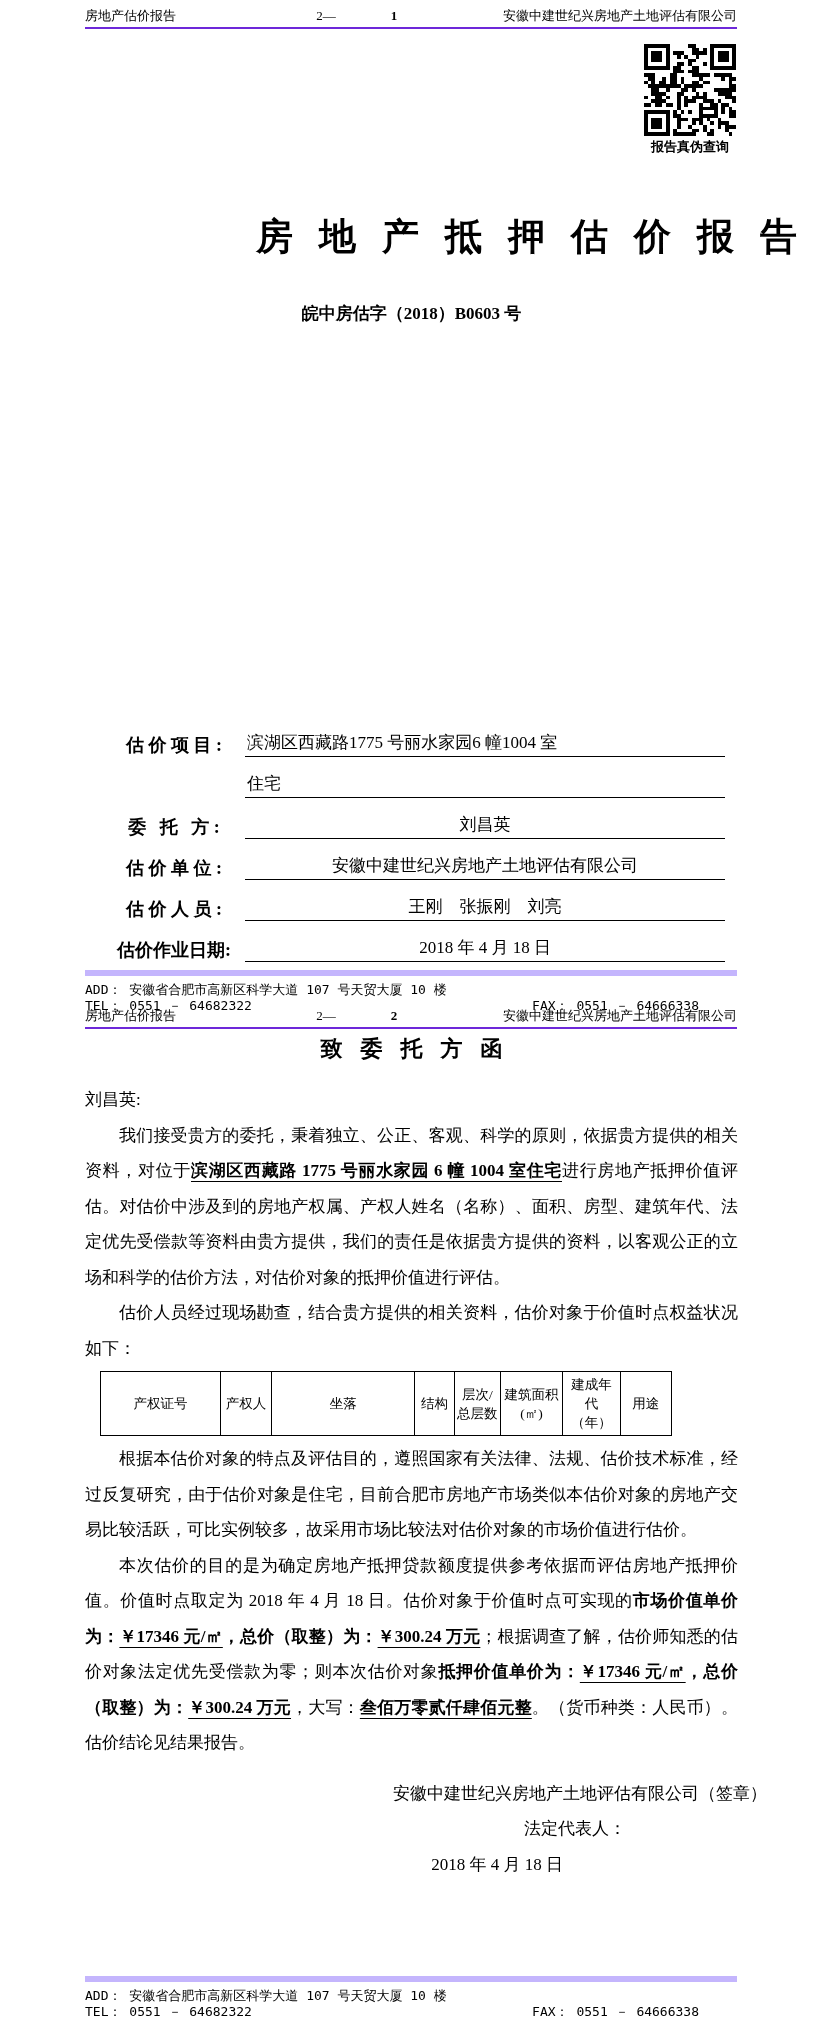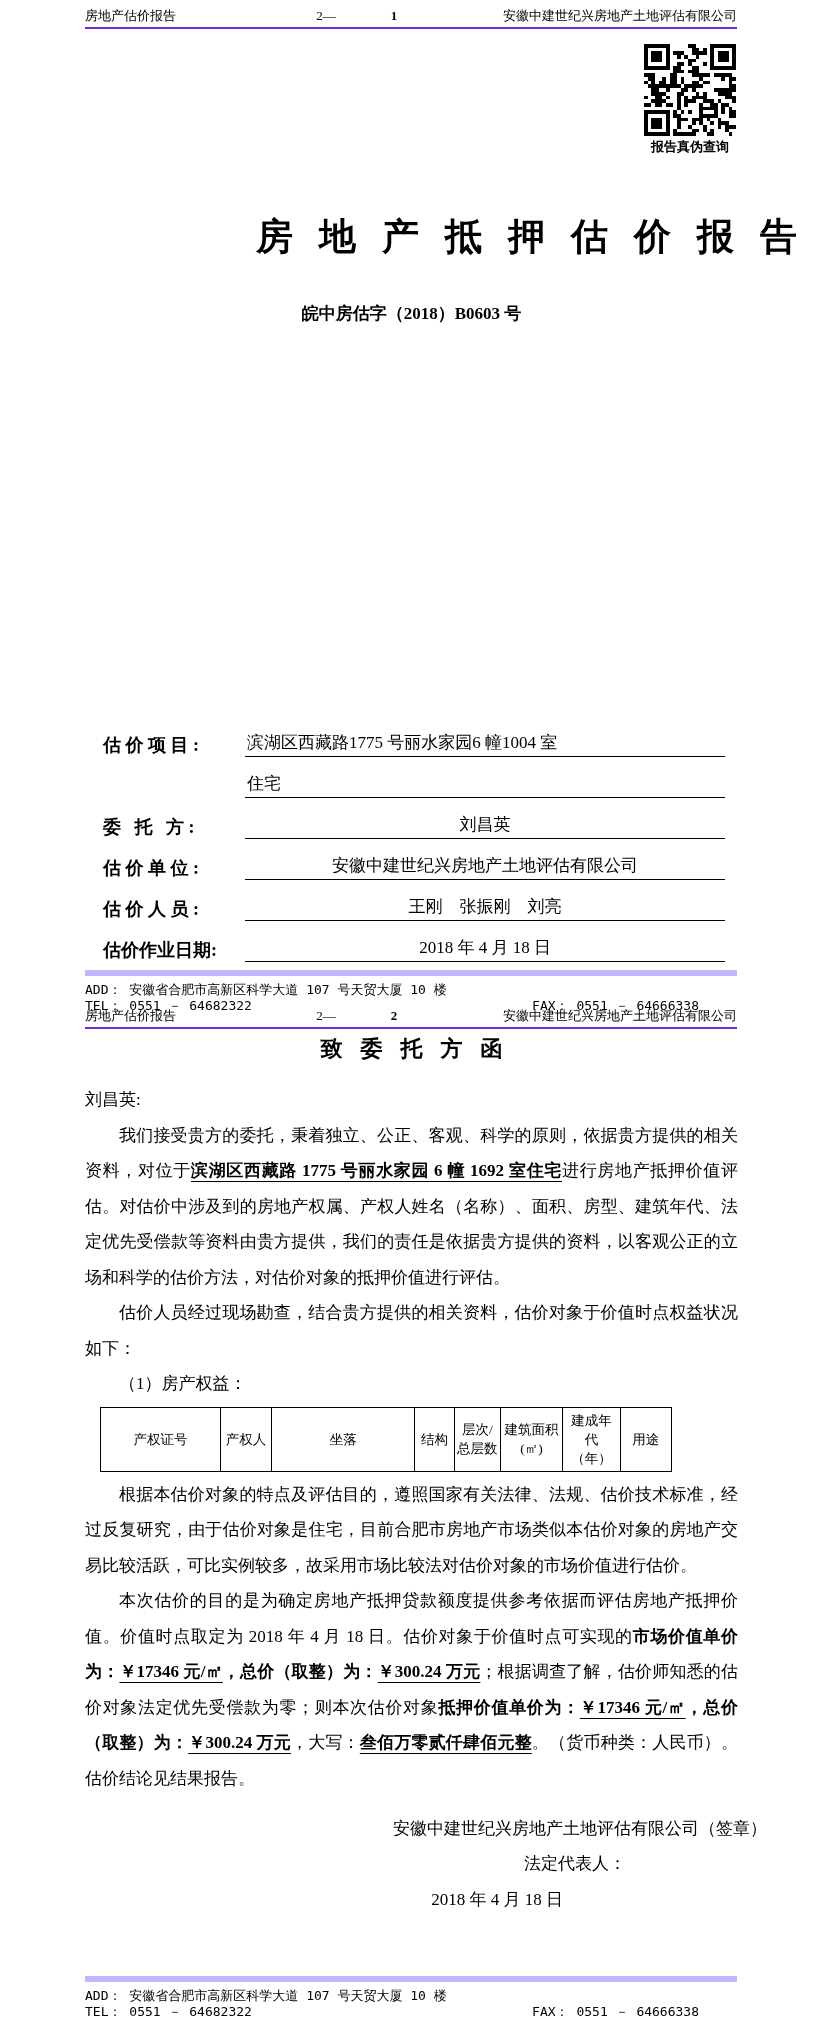--- a/index.html
+++ b/index.html
@@ -36,21 +36,21 @@
     letter-spacing:26px; text-indent:26px; white-space:nowrap;
   }
   .doc-number {
     position:absolute; top:302px; left:0; width:100%;
     text-align:center; font-size:17px; font-weight:bold;
   }
   .cover-form { position:absolute; top:716px; left:103px; width:622px; }
   .frow { display:flex; align-items:flex-end; height:41px; }
   .flabel {
     font-weight:bold; font-size:18px; white-space:pre;
-    width:142px; flex:none; line-height:24px;
+    width:142px; flex:none; line-height:24px;text-align:center;
   }
   .fval {
     flex:1; border-bottom:1px solid #000;
     font-size:17px; line-height:26px; text-align:center; white-space:pre;
   }
   .fval.left { text-align:left; padding-left:2px; }
 
   
   .pg-footer {
     position:absolute; left:85px; right:86px;
@@ -382,23 +382,22 @@
     <span>2—</span>
     <span class="num">2</span>
   </span>
   <span class="h-right">安徽中建世纪兴房地产土地评估有限公司</span>
 </div>
 
 <div class="letter-heading">致委托方函</div>
 
 <div class="letter-body">
   <div class="salutation">刘昌英:</div>
-  <div class="para"><span>我们接受贵方的委托，秉着独立、公正、客观、科学的原则，依据贵方提供的相关资料，对位于</span><span class="b u">滨湖区西藏路 1775 号丽水家园 6 幢 1692 室住宅</span><span>进行房地产抵押价值评估。对估价中涉及到的房地产权属、产权人姓名（名称）、面积、房型、建筑年代、法定优先受偿款等资料由贵方提供，我们的责任是依据贵方提供的资料，以客观公正的立场和科学的估价方法，对估价对象的抵押价值进行评估。</span></div>
+  <div class="para"><span>我们接受贵方的委托，秉着独立、公正、客观、科学的原则，依据贵方提供的相关资料，对位于</span><span class="b u">滨湖区西藏路 1775 号丽水家园 6 幢 1004 室住宅</span><span>进行房地产抵押价值评估。对估价中涉及到的房地产权属、产权人姓名（名称）、面积、房型、建筑年代、法定优先受偿款等资料由贵方提供，我们的责任是依据贵方提供的资料，以客观公正的立场和科学的估价方法，对估价对象的抵押价值进行评估。</span></div>
   <div class="para">估价人员经过现场勘查，结合贵方提供的相关资料，估价对象于价值时点权益状况如下：</div>
-  <div class="item-line">（1）房产权益：</div>
 
   <table class="own">
     <colgroup>
       <col class="c0">
         <col class="c1">
         <col class="c2">
         <col class="c3">
       <col class="c4">
         <col class="c5">
         <col class="c6">

